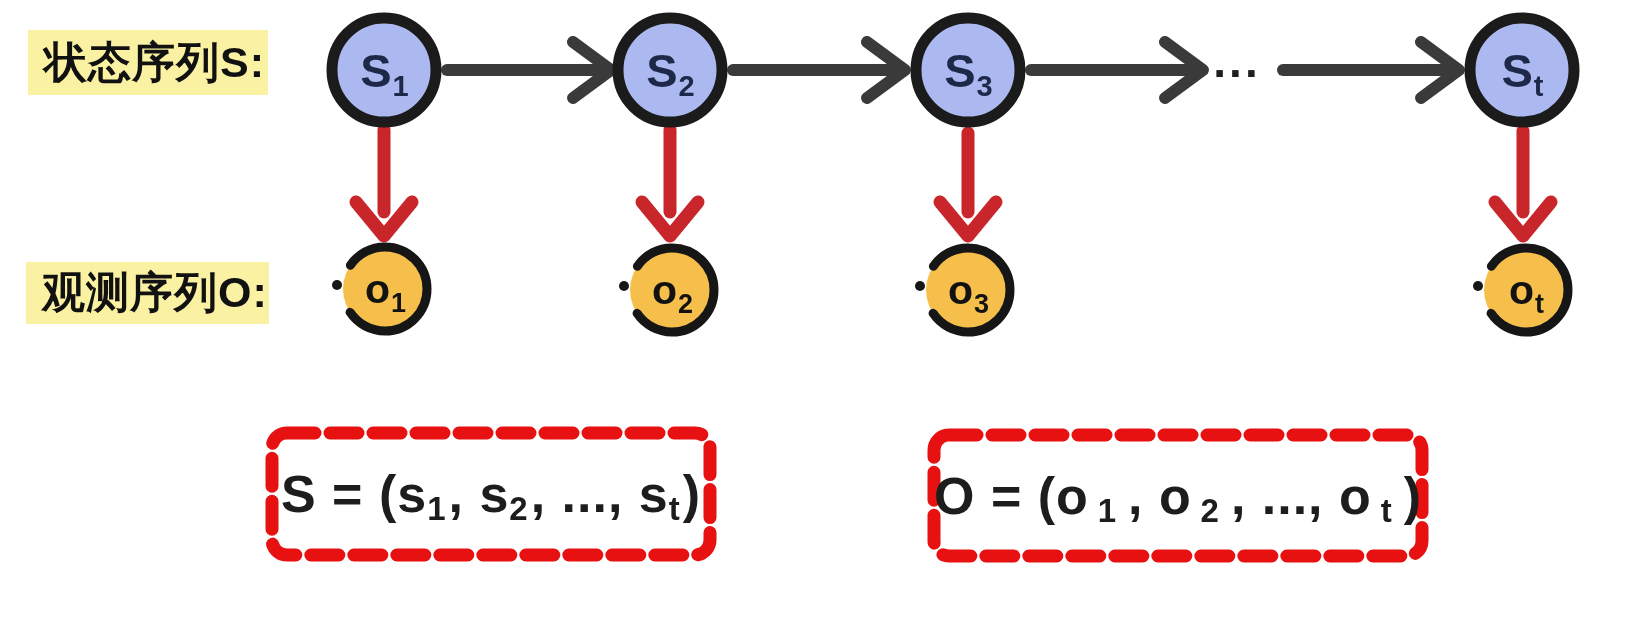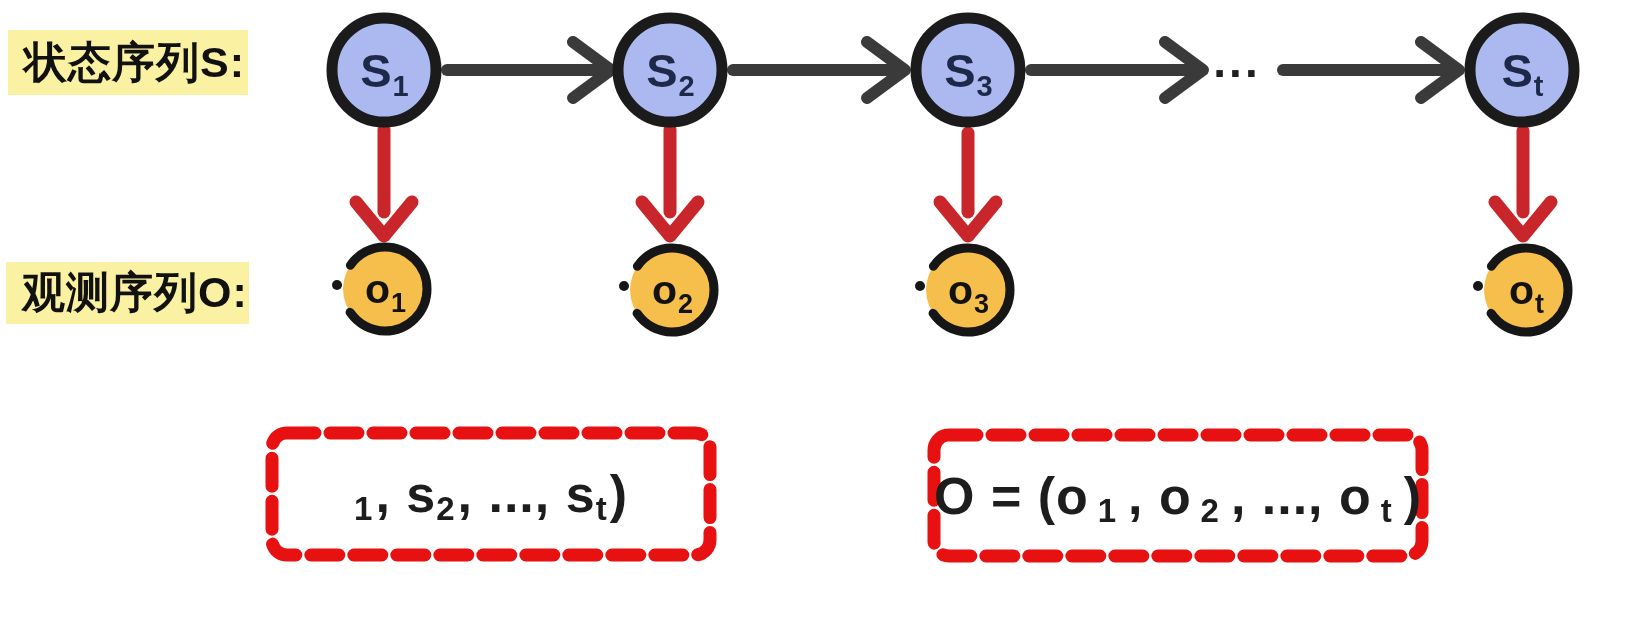--- a/index.html
+++ b/index.html
@@ -7,21 +7,21 @@
     position:relative;width:1644px;height:638px;background:#ffffff;overflow:hidden;
     font-family:"Liberation Sans","DejaVu Sans",sans-serif;
   }
   .abs{position:absolute;}
   svg.layer{position:absolute;left:0;top:0;width:1644px;height:638px;}
 
   
   .row-label{
     display:flex;align-items:center;justify-content:flex-start;
     background:#faf2a2;color:#111111;font-weight:700;font-size:43px;
-    padding-left:16px;letter-spacing:1px;white-space:nowrap;
+    padding-left:16px;letter-spacing:1px;white-space:nowrap;margin-left:20px;
   }
 
   
   .node-label{
     display:flex;align-items:center;justify-content:center;white-space:nowrap;
   }
   .state-label{color:#1e2848;font-weight:600;font-size:47px;width:90px;height:72px;}
   .state-label .sub{font-size:29px;position:relative;top:16px;left:1px;}
   .obs-label{color:#121212;font-weight:700;font-size:41px;width:80px;height:64px;}
   .obs-label .sub{font-size:27px;position:relative;top:14px;left:1px;}
@@ -158,20 +158,21 @@
       <span class="sub">3</span>
   </div>
   <div class="abs node-label obs-label" style="left:1486px;top:258px;">
     <span>o</span>
       <span class="sub">t</span>
   </div>
 
   <div class="abs chain-ellipsis" style="left:1207px;top:26px;">...</div>
 
   <div class="abs formula" style="left:272px;top:433px;width:438px;height:122px;">
+    <span>S = (s</span>
       <span class="fsub">1</span>
       <span>, s</span>
       <span class="fsub">2</span>
       <span>, ..., s</span>
       <span class="fsub">t</span>
       <span>)</span>
   </div>
 
   <div class="abs formula" style="left:934px;top:435px;width:488px;height:121px;justify-content:space-between;">
     <span>O = (o</span>

